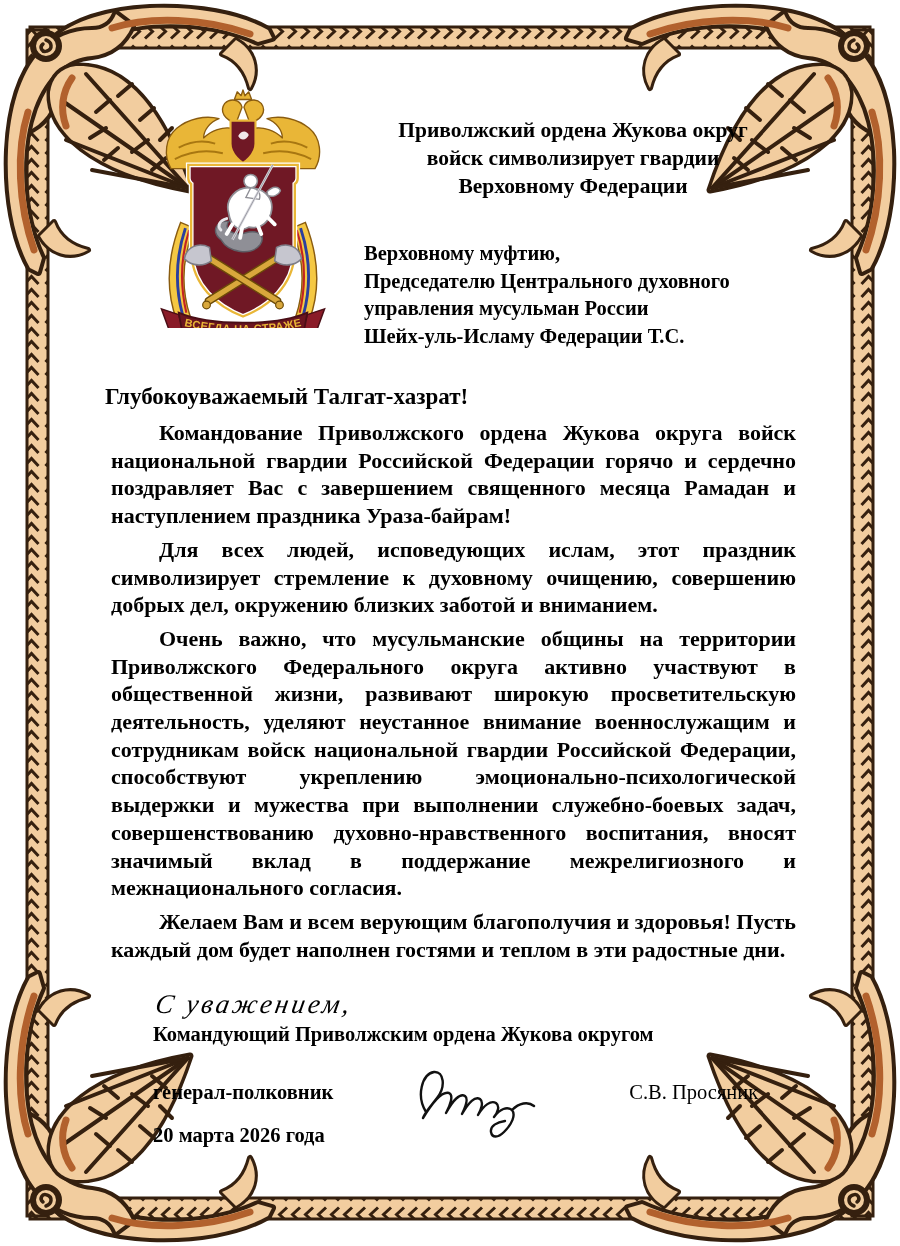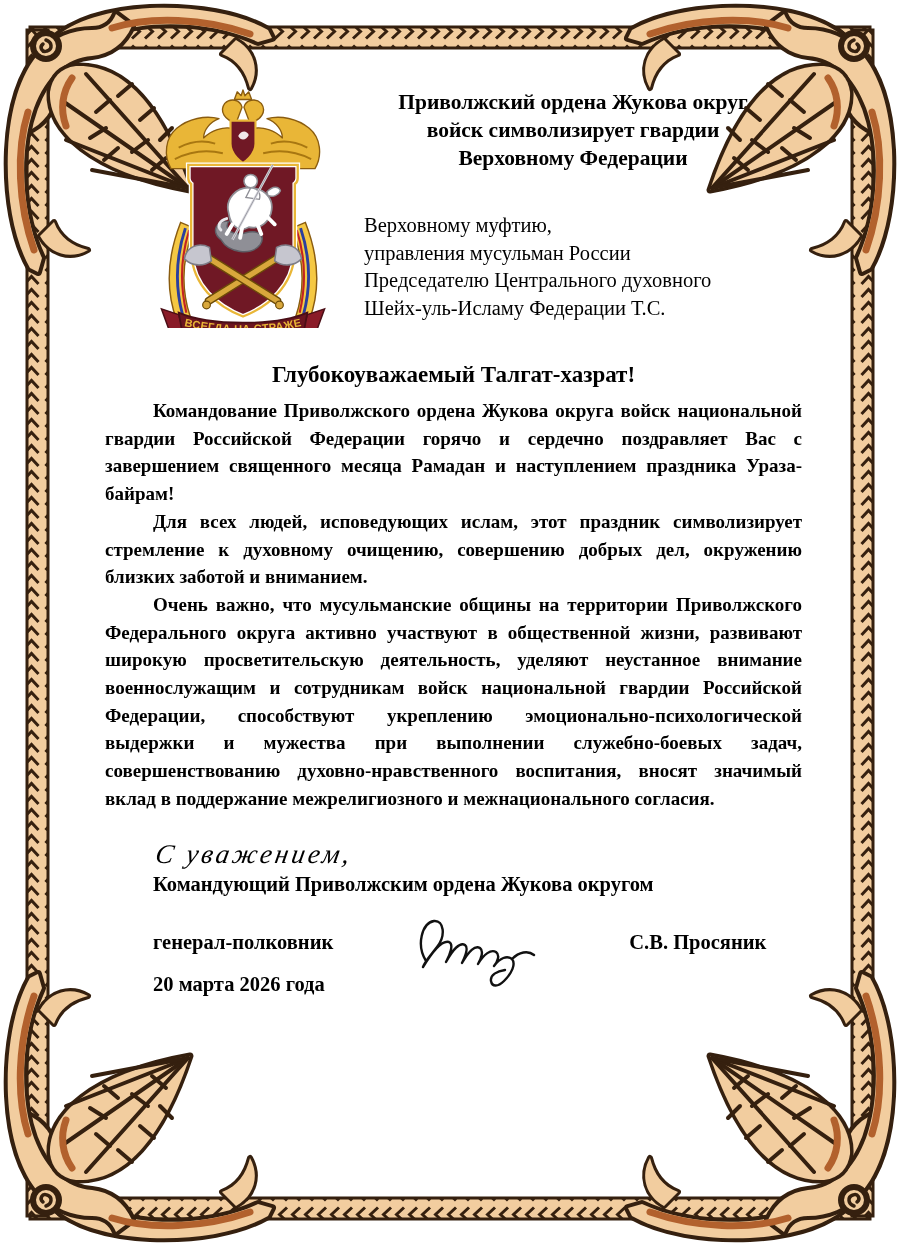--- a/index.html
+++ b/index.html
@@ -5,39 +5,39 @@
   html,body{margin:0;padding:0;}
   body{
     width:900px;height:1246px;position:relative;background:#ffffff;overflow:hidden;
     font-family:"Liberation Serif","DejaVu Serif",serif;color:#000;
   }
   .border-layer{position:absolute;inset:0;width:900px;height:1246px;pointer-events:none;}
   .content{position:absolute;left:105px;top:88px;width:697px;}
   .head-row{display:flex;}
   .emblem-box{width:235px;flex:0 0 235px;}
   .emblem-box svg{margin-left:46px;display:block;}
-  .head-text{flex:1;padding-left:4px;}
+  .head-text{flex:1;padding-left:4px;margin-top:28px;}
   .org-title{text-align:center;font-weight:700;font-size:21.5px;line-height:28px;}
-  .addressee{margin-top:40px;padding-left:20px;font-weight:400;font-size:20.5px;line-height:27.5px;}
-  .salutation{margin-top:34px;text-align:center;font-weight:700;font-size:23px;}
+  .addressee{margin-top:40px;padding-left:20px;font-weight:700;font-size:20.5px;line-height:27.5px;}
+  .salutation{margin-top:34px;font-weight:700;font-size:23px;}
   .body-text{margin-top:9px;}
   .body-text p{
-    margin:0;font-weight:700;font-size:19px;line-height:27.7px;
+    margin:6px;font-weight:700;font-size:22px;line-height:27.7px;
     text-align:justify;text-indent:48px;
   }
   .signoff{margin-left:48px;}
   .closing-script{
     margin-top:26px;font-style:italic;font-weight:400;font-size:27px;
     letter-spacing:3px;transform:skewX(-10deg);transform-origin:left bottom;width:max-content;
   }
   .signer-title{margin-top:1px;font-weight:700;font-size:20.5px;line-height:26.5px;}
   .rank-row{margin-top:14px;display:flex;align-items:center;height:62px;text-align:center;}
   .rank{font-weight:700;font-size:20.5px;}
   .sig-wrap{margin-left:64px;width:170px;height:78px;position:relative;top:6px;}
-  .name{margin-left:62px;font-weight:700;font-size:20.5px;}
+  .name{margin-left:62px;font-weight:400;font-size:20.5px;}
   .date-line{font-weight:700;font-size:20.5px;}
 </style>
 </head>
 <body>
 
 <svg class="border-layer" viewBox="0 0 900 1246" xmlns="http://www.w3.org/2000/svg">
   <defs>
     <pattern id="chevH" width="13" height="21" patternUnits="userSpaceOnUse">
       <rect width="13" height="21" fill="#f2cd9f"></rect>
       <path d="M2 3.5 L9.5 10.5 L2 17.5" fill="none" stroke="#35200f" stroke-width="3"></path>
@@ -177,33 +177,34 @@
     </div>
 
     <div class="head-text">
       <div class="org-title">
         <div>Приволжский ордена Жукова округ</div>
         <div>войск символизирует гвардии</div>
         <div>Верховному Федерации</div>
       </div>
       <div class="addressee">
         <div>Верховному муфтию,</div>
+        <div>Председателю Центрального духовного</div>
         <div>управления мусульман России</div>
-        <div>Председателю Центрального духовного</div>
         <div>Шейх-уль-Исламу Федерации Т.С.</div>
       </div>
     </div>
   </div>
 
   <div class="salutation">Глубокоуважаемый Талгат-хазрат!</div>
 
   <div class="body-text">
     <p>Командование Приволжского ордена Жукова округа войск национальной гвардии Российской Федерации горячо и сердечно поздравляет Вас с завершением священного месяца Рамадан и наступлением праздника Ураза-байрам!</p>
     <p>Для всех людей, исповедующих ислам, этот праздник символизирует стремление к духовному очищению, совершению добрых дел, окружению близких заботой и вниманием.</p>
     <p>Очень важно, что мусульманские общины на территории Приволжского Федерального округа активно участвуют в общественной жизни, развивают широкую просветительскую деятельность, уделяют неустанное внимание военнослужащим и сотрудникам войск национальной гвардии Российской Федерации, способствуют укреплению эмоционально-психологической выдержки и мужества при выполнении служебно-боевых задач, совершенствованию духовно-нравственного воспитания, вносят значимый вклад в поддержание межрелигиозного и межнационального согласия.</p>
+    <p>Желаем Вам и всем верующим благополучия и здоровья! Пусть каждый дом будет наполнен гостями и теплом в эти радостные дни.</p>
   </div>
 
   <div class="signoff">
     <div class="closing-script">С уважением,</div>
 
     <div class="signer-title">
       <div>Командующий Приволжским ордена Жукова округом</div>
     </div>
 
     <div class="rank-row">

